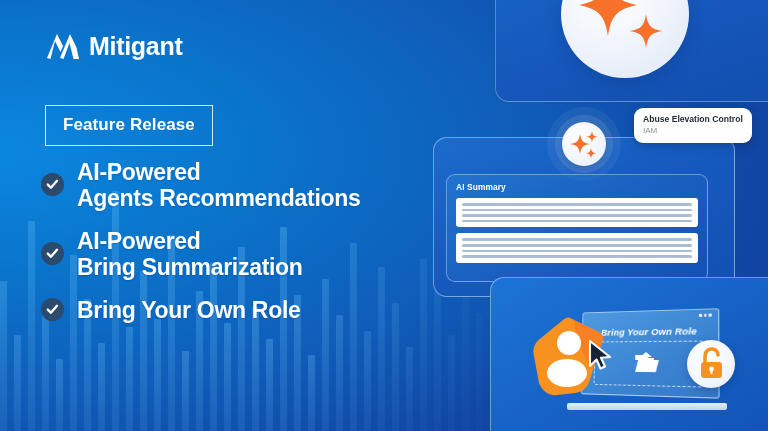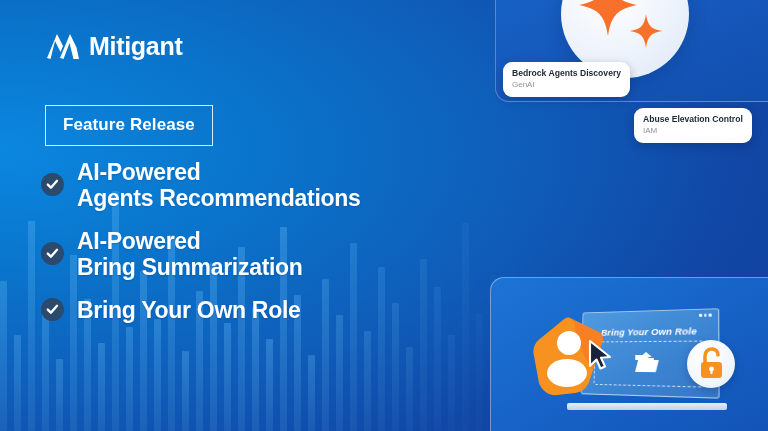--- a/index.html
+++ b/index.html
@@ -193,29 +193,51 @@
     <div class="panel panel-top"></div>
 
     <div class="sparkle-circle">
       <svg viewBox="0 0 128 128">
         <path d="M47 24 C50 44 56 51 76 55 C56 59 50 66 47 86 C44 66 38 59 18 55 C38 51 44 44 47 24 Z" fill="#f8712a"></path>
         <path d="M90 10 C91.6 21 95 24.8 106 26.4 C95 28 91.6 31.8 90 42.8 C88.4 31.8 85 28 74 26.4 C85 24.8 88.4 21 90 10 Z" fill="#f8712a"></path>
         <path d="M85 64 C86.6 75.5 90 79.4 101.5 81 C90 82.6 86.6 86.5 85 98 C83.4 86.5 80 82.6 68.5 81 C80 79.4 83.4 75.5 85 64 Z" fill="#f8712a"></path>
       </svg>
     </div>
 
-    <div class="pill pill-a">
-      <span class="p1">Bedrock Agents Discovery</span>
-      <span class="p2">GenAI</span>
-    </div>
     <div class="pill pill-b">
       <span class="p1">Abuse Elevation Control</span>
       <span class="p2">IAM</span>
     </div>
 
+    <div class="panel panel-mid">
+      <div class="mid-orb">
+        <svg viewBox="0 0 44 44">
+          <path d="M18 12 C19.2 19 21 20.8 28 22 C21 23.2 19.2 25 18 32 C16.8 25 15 23.2 8 22 C15 20.8 16.8 19 18 12 Z" fill="#f8712a"></path>
+          <path d="M30 9 C30.6 13 31.8 14.2 35.8 14.8 C31.8 15.4 30.6 16.6 30 20.6 C29.4 16.6 28.2 15.4 24.2 14.8 C28.2 14.2 29.4 13 30 9 Z" fill="#f8712a"></path>
+          <path d="M29 26 C29.6 29.6 30.6 30.6 34.2 31.2 C30.6 31.8 29.6 32.8 29 36.4 C28.4 32.8 27.4 31.8 23.8 31.2 C27.4 30.6 28.4 29.6 29 26 Z" fill="#f8712a"></path>
+        </svg>
+      </div>
+      <div class="sumcard">
+        <div class="sumlabel">AI Summary</div>
+        <div id="skeletons">
+            <div class="linesblock">
+              <div class="ln"></div>
+              <div class="ln"></div>
+              <div class="ln"></div>
+              <div class="ln"></div>
+            </div>
+            <div class="linesblock">
+              <div class="ln"></div>
+              <div class="ln"></div>
+              <div class="ln"></div>
+              <div class="ln"></div>
+            </div>
+          </div>
+      </div>
+    </div>
 
     <div class="panel panel-bot">
       <div class="laptop">
         <div class="screen">
           <div class="dots">
               <i></i>
               <i></i>
               <i></i>
             </div>
           <div class="byor">Bring Your Own Role</div>

